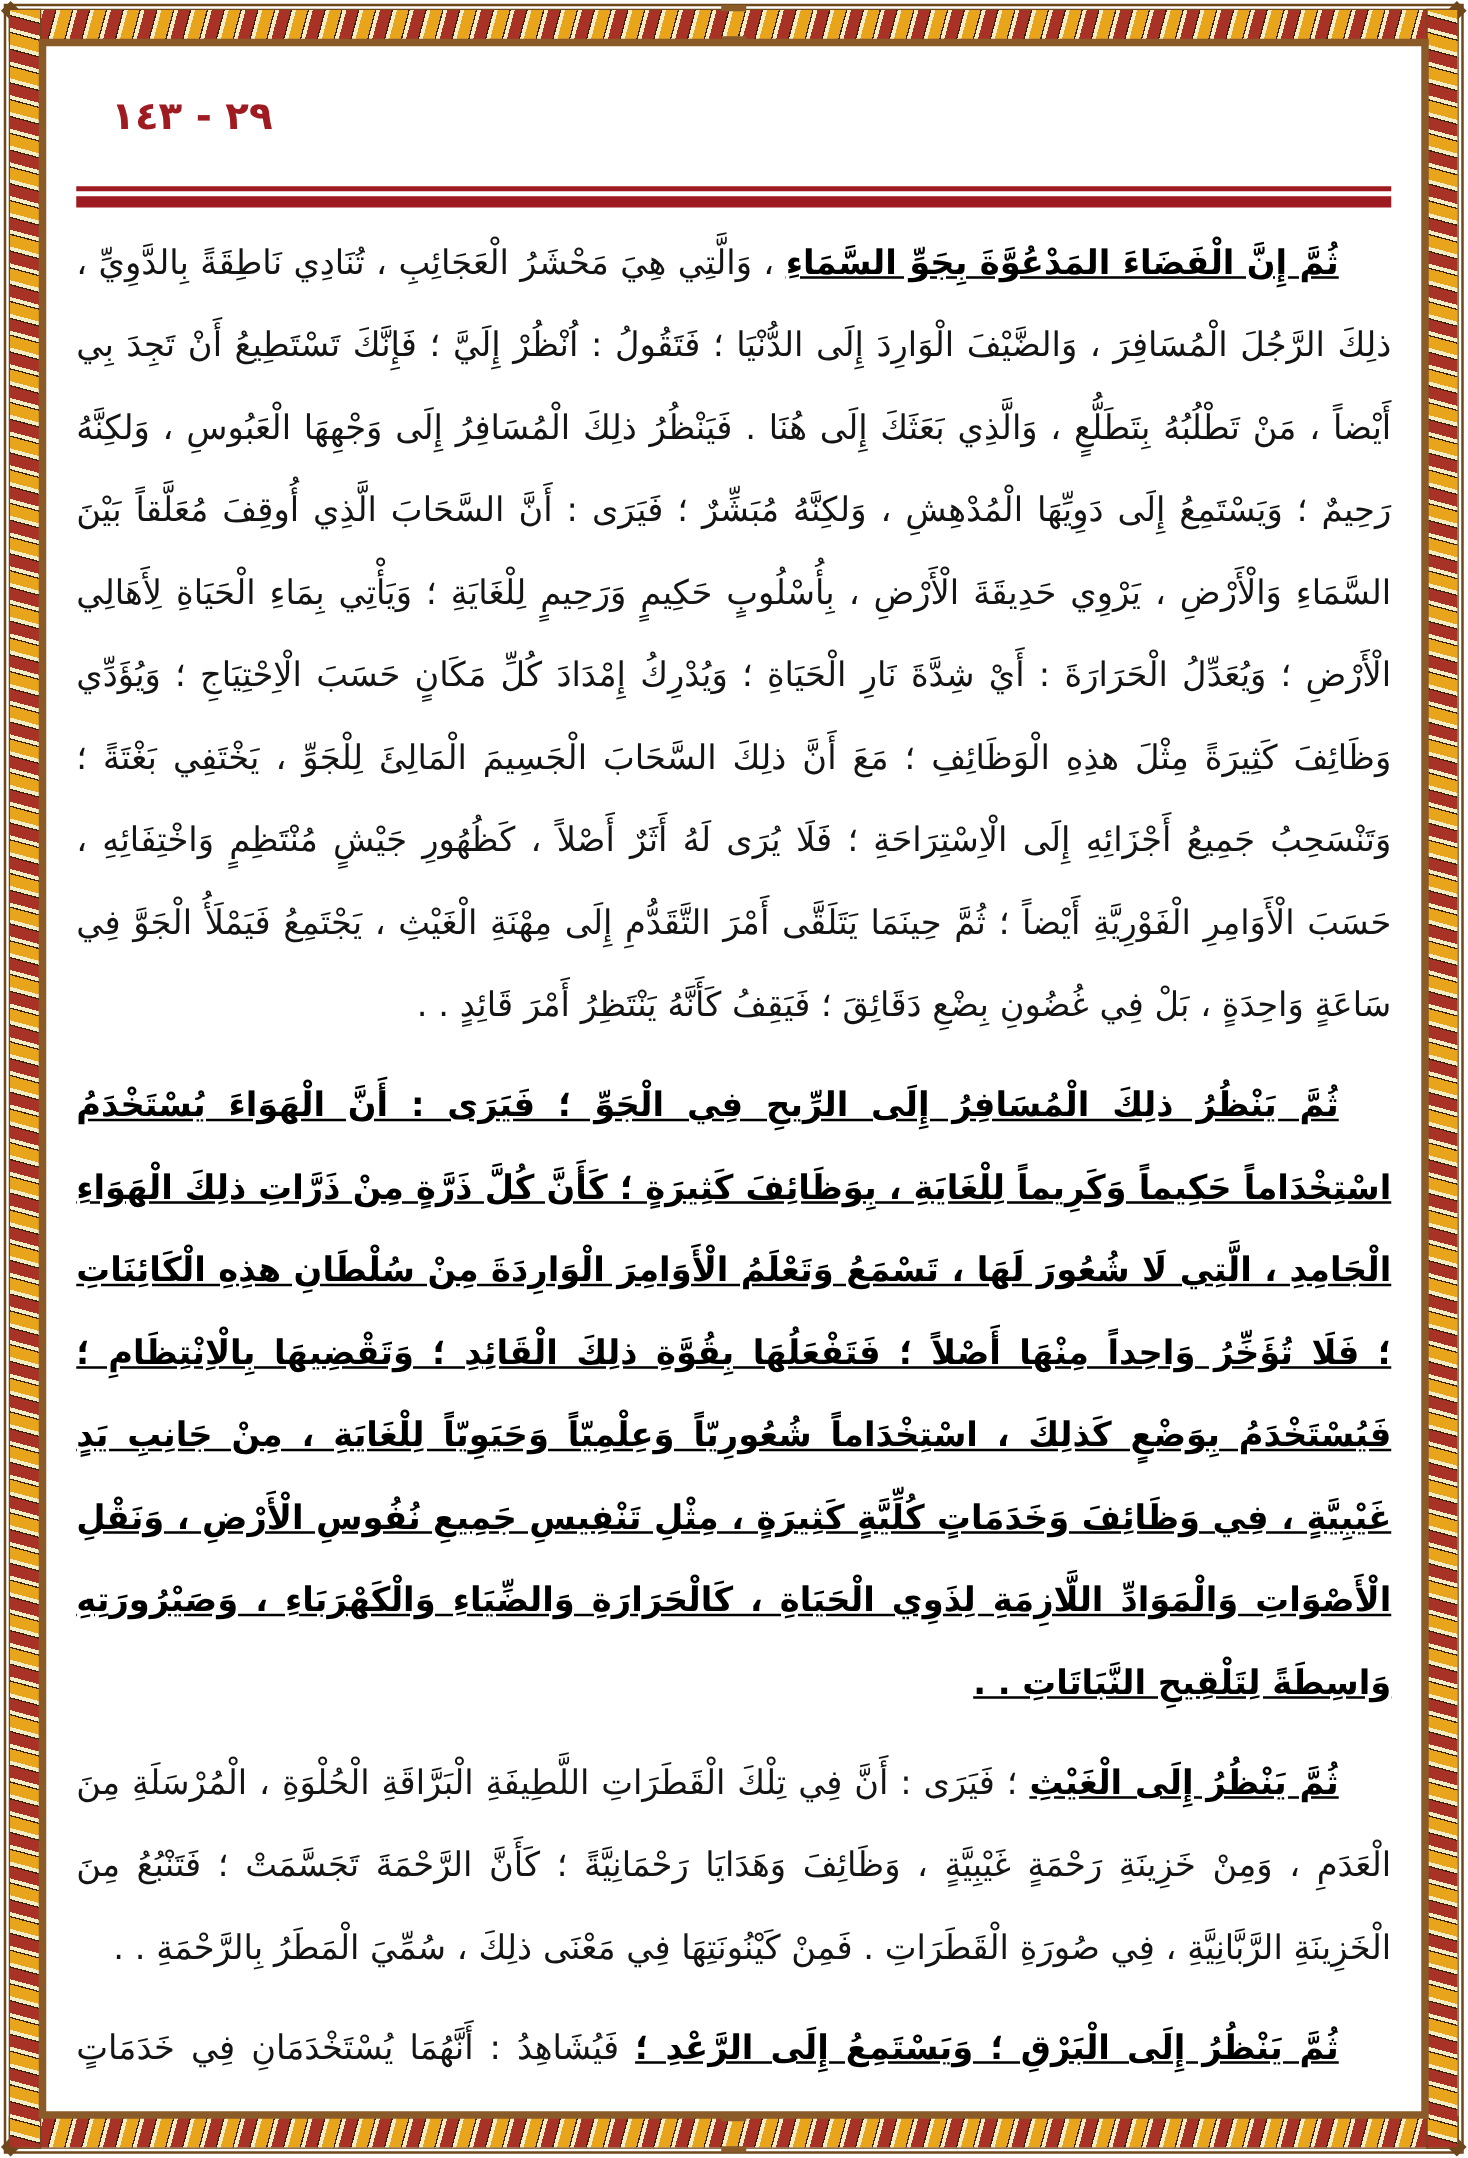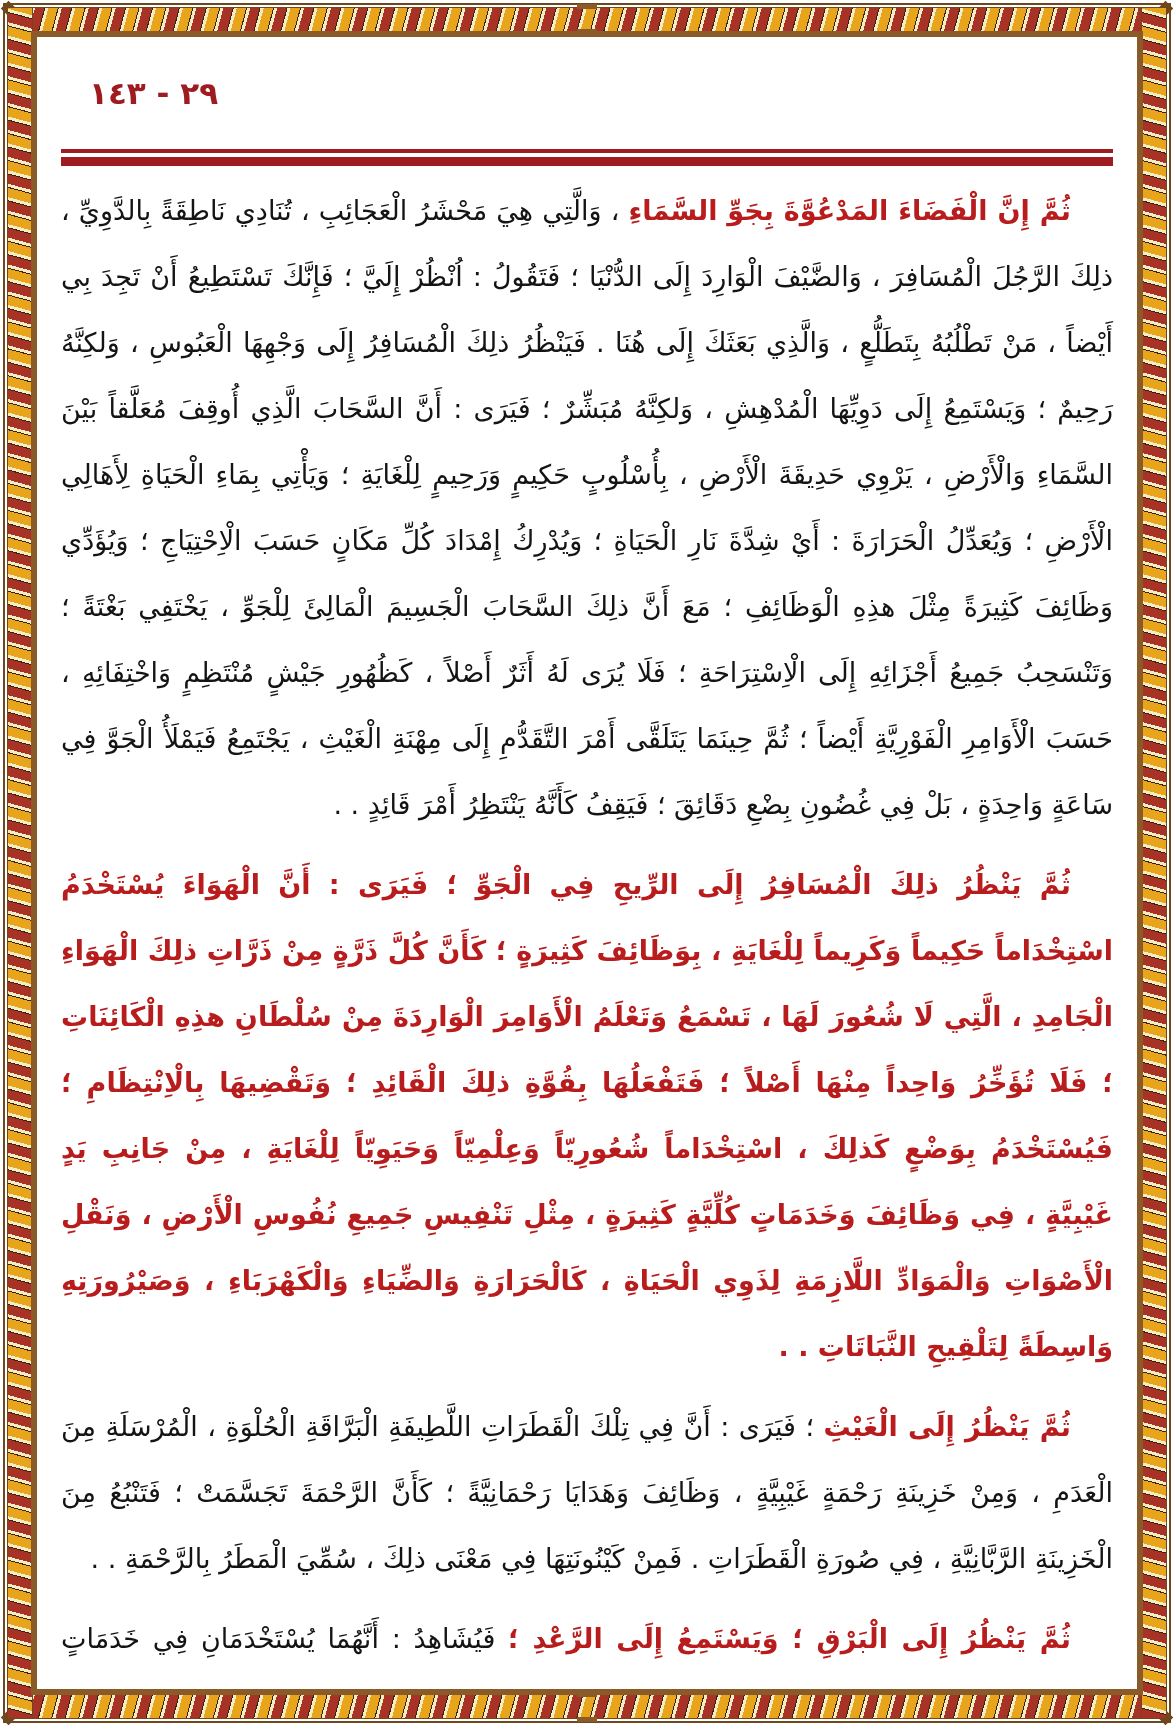--- a/index.html
+++ b/index.html
@@ -72,21 +72,21 @@
   .rule-thick{height:9px;background:#9e1b22;margin-top:4px;}
 
   .body-text{margin-top:12px;}
   .body-text p{
     margin:0 0 14px 0;
     font-size:27px;line-height:66px;
     text-align:justify;text-indent:42px;
     color:#141414;
   }
   .run-black{color:#141414;}
-  .run-red{color:#b91c1c;font-weight:bold;}
+  .run-red{color:#000000;font-weight:bold;text-decoration:underline;}
   .para-red{font-weight:bold;}
 </style>
 </head>
 <body>
 
 <div class="page">
 
   <div class="frame-outer-line">
     <div class="corner tl"></div>
     <div class="corner tr"></div>

